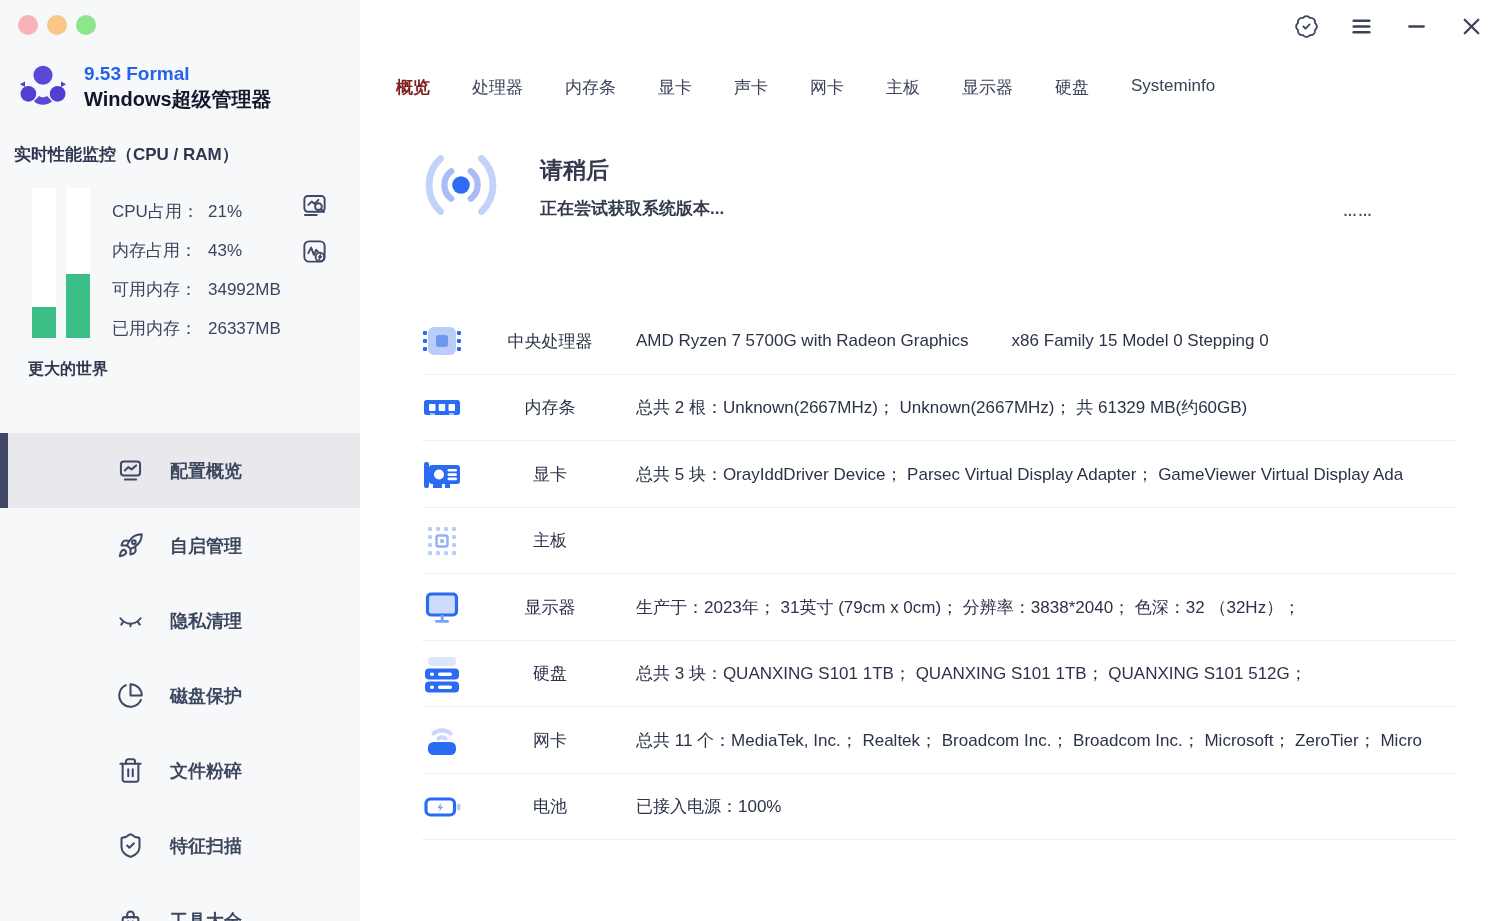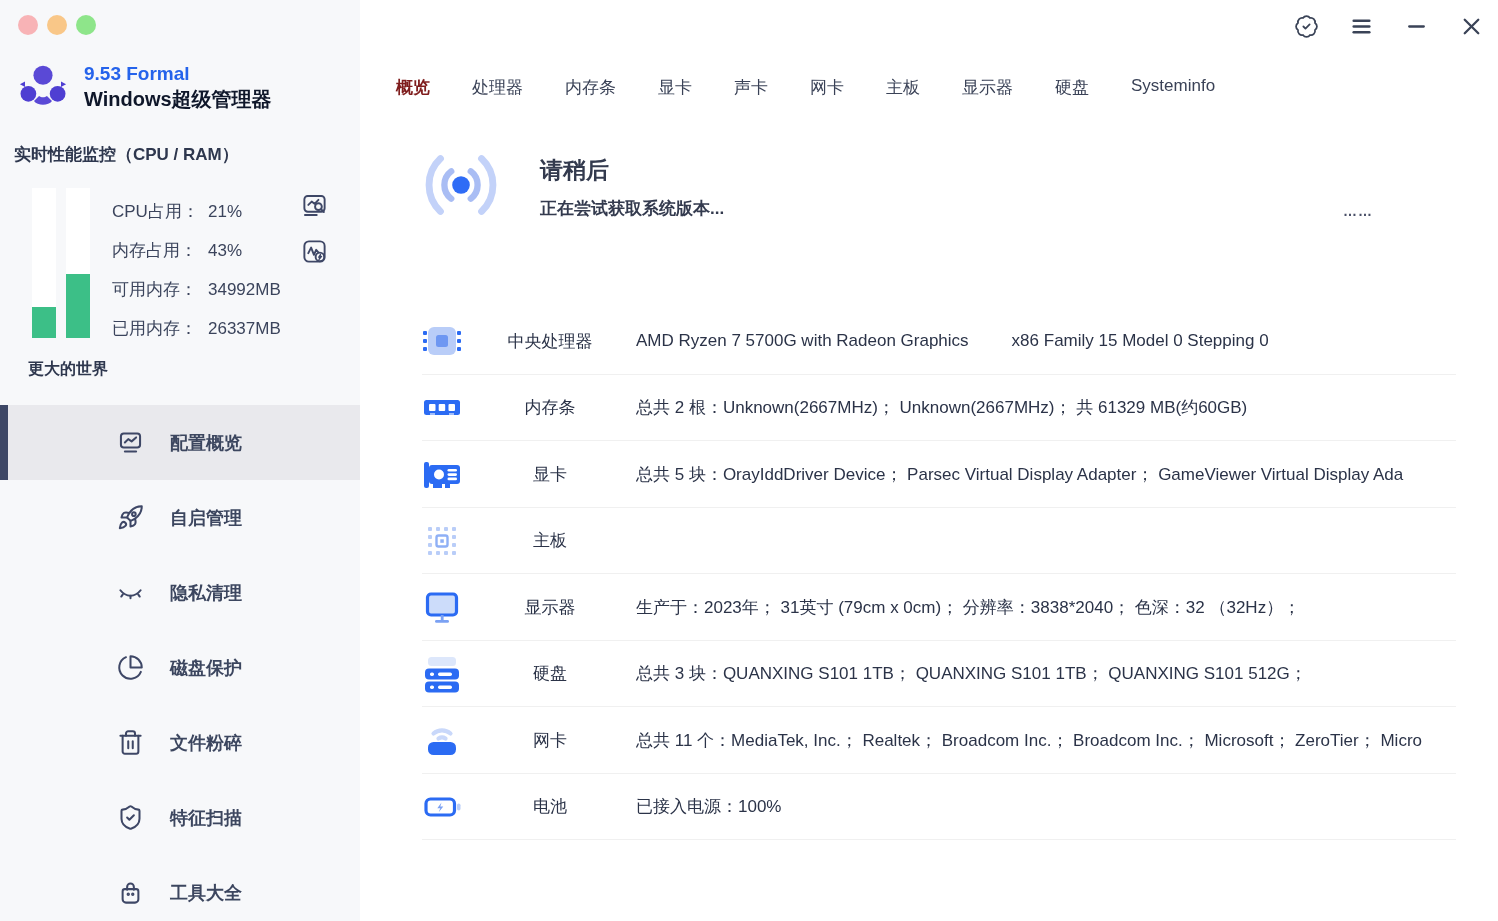--- a/index.html
+++ b/index.html
@@ -30,21 +30,21 @@
   .stat-label { width:96px; }
   .stat-value { margin-left:0; }
 
   .stat-icons { position:absolute; left:301px; top:192px; display:flex; flex-direction:column; gap:19px; }
   .stat-icons svg { width:27px; height:27px; }
 
   .world-title { position:absolute; left:12px; top:359px; font-size:16px; font-weight:bold; color:#2e374e;margin-left:16px; }
 
   .menu { position:absolute; left:0; top:405px; width:360px; }
   .menu-item { height:75px; display:flex; align-items:center; padding-left:117px; cursor:pointer; }
-  .menu-item.active { background:#e9e9ed; border-left:8px solid #3e4766; padding-left:109px; }
+  .menu-item.active { background:#e9e9ed; border-left:8px solid #3e4766; padding-left:109px;margin-top:28px; }
   .menu-icon { width:27px; height:27px; flex:none; }
   .menu-icon svg { width:27px; height:27px; }
   .menu-label { margin-left:26px; font-size:18px; font-weight:bold; color:#3c465f; }
 
   
   .main { position:absolute; left:360px; top:0; width:1138px; height:921px; background:#fff; }
 
   .win-controls { position:absolute; top:13px; right:13px; display:flex; gap:28px; align-items:center; }
   .win-btn { width:27px; height:27px; display:flex; align-items:center; justify-content:center; cursor:pointer; }
   .win-btn svg { width:25px; height:25px; }

